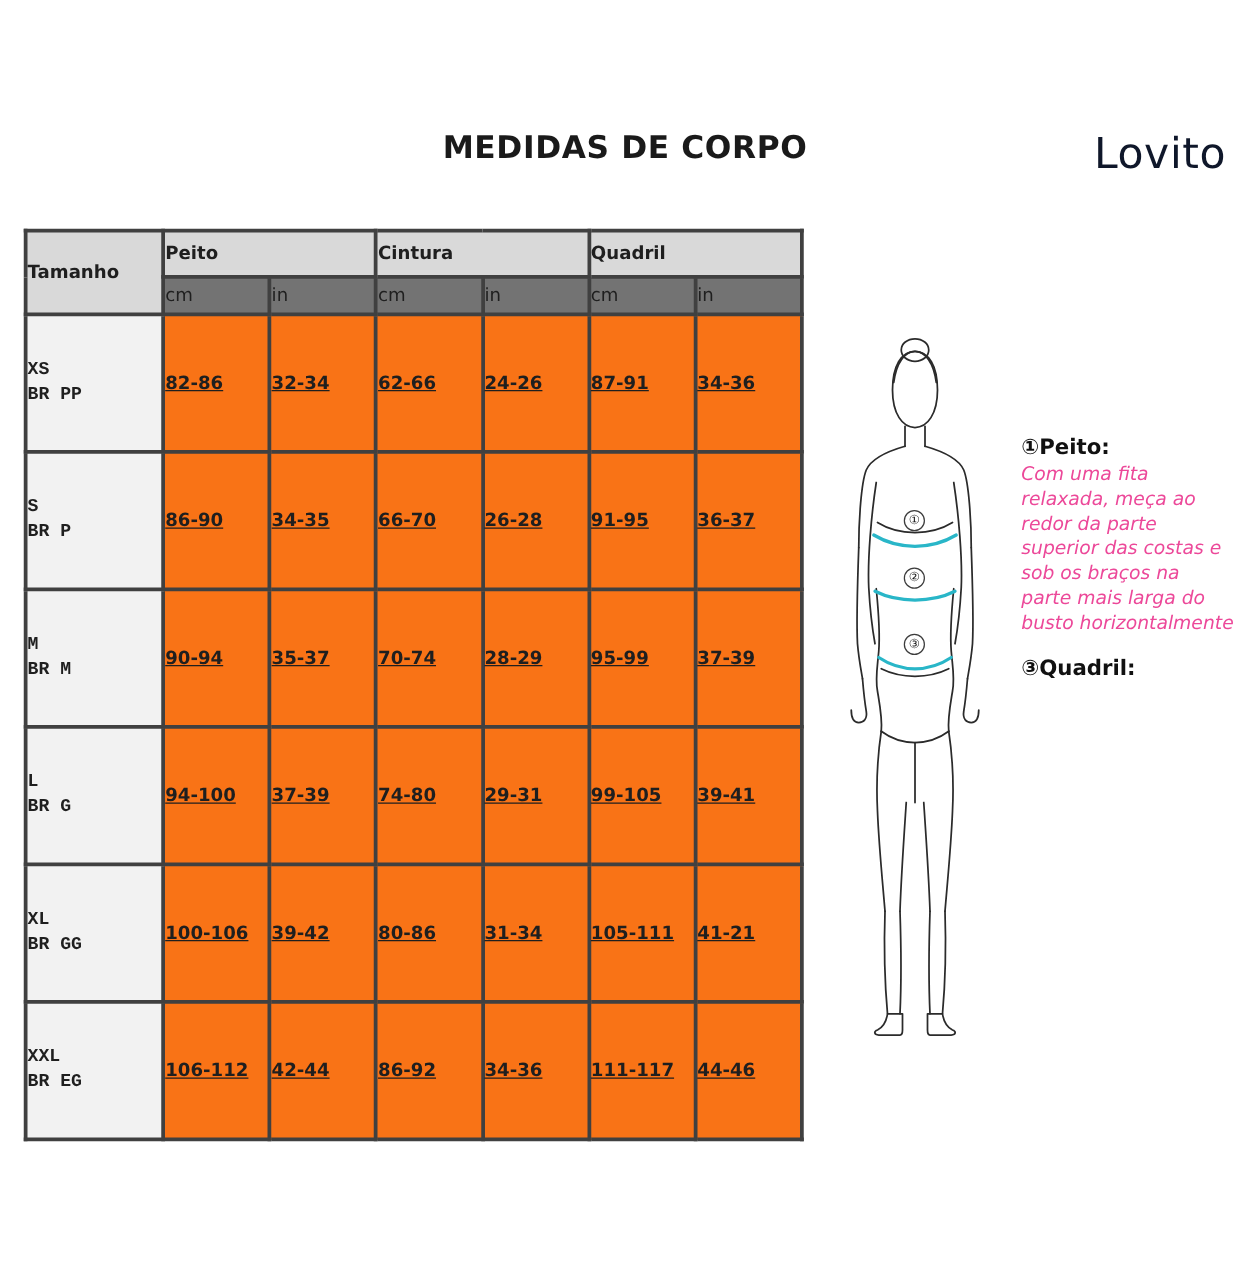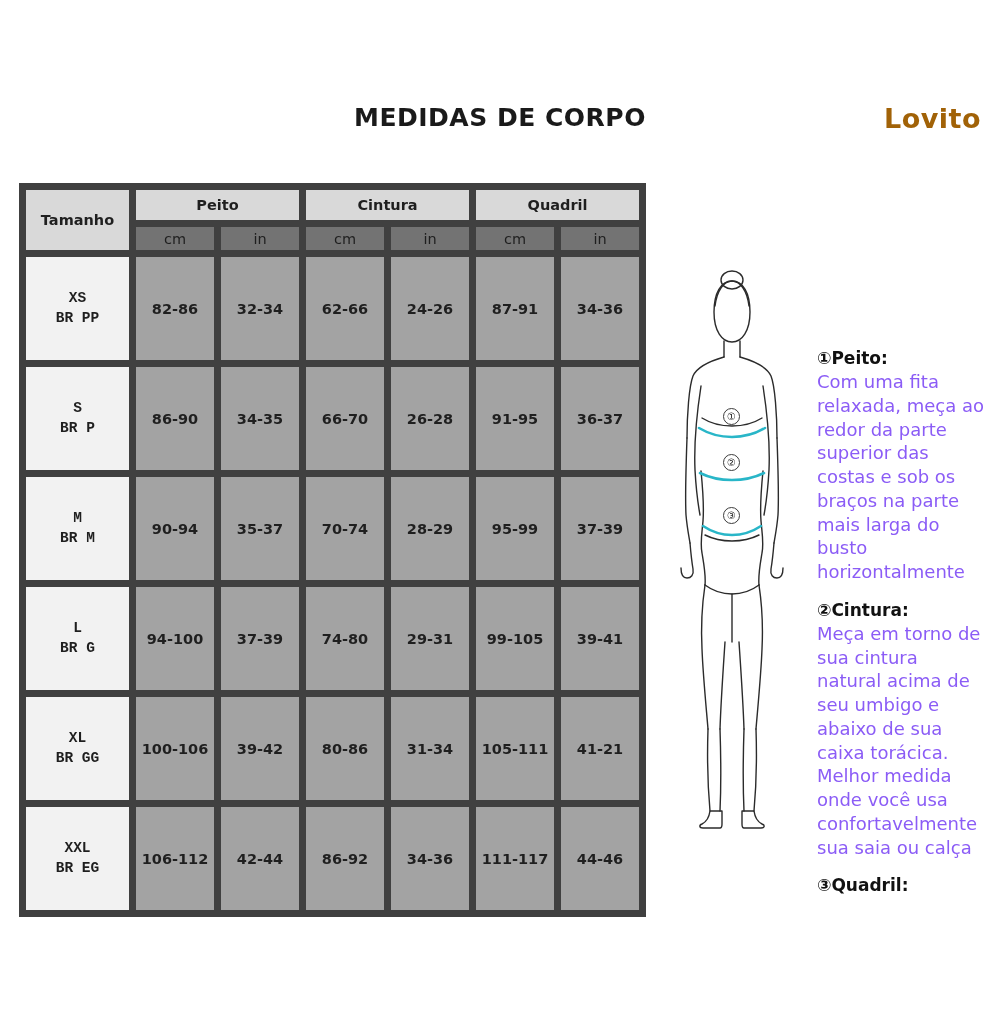--- a/index.html
+++ b/index.html
@@ -26,41 +26,41 @@
     text-align: center;
     font-size: 25px;
     font-weight: bold;
     letter-spacing: 0.5px;
     color: #1a1a1a;
   }
   .brand {
     position: absolute;
     right: 19px;
     top: 103px;
-    font-size: 27px;
-    font-weight: bold;
-    color: #a16207;
+    font-size: 34px;
+    font-weight: normal;
+    color: #0f172a;
     letter-spacing: 0.5px;
   }
 
   
   .table-wrap {
     position: absolute;
     left: 19px;
     top: 183px;
     width: 624px;
   }
   table.size-table {
     border-collapse: collapse;
     width: 624px;
     table-layout: fixed;
   }
   table.size-table td, table.size-table th {
-    border: 7px solid #404040;
-    text-align: center;
+    border: 3px solid #404040;
+    text-align: left;
     vertical-align: middle;
     font-size: 14.5px;
     color: #1f1f1f;
     padding: 0;
   }
   .hdr-grey {
     background: #d9d9d9;
     font-weight: bold;
     color: #141414;
   }
@@ -73,23 +73,24 @@
   }
   .cell-size {
     background: #f2f2f2;
     font-weight: bold;
     line-height: 1.35;
     font-size: 14.5px;
     height: 110px;
     font-family: Liberation Mono, monospace;
   }
   .cell-val {
-    background: #a3a3a3;
+    background: #f97316;
     font-weight: bold;
     height: 110px;
+    text-decoration: underline;
   }
   .col-tam { width: 110px; }
   .col-m   { width: 85px; }
 
   .grp-head { height: 37px; font-size: 15px; }
   .tamanho-cell { height: 67px; font-size: 15px; }
 
   
   .figure {
     position: absolute;
@@ -122,23 +123,24 @@
     width: 170px;
   }
   .note-block { margin-bottom: 16px; }
   .note-title {
     font-size: 17px;
     font-weight: bold;
     color: #111111;
     margin-bottom: 2px;
   }
   .note-body {
-    font-size: 18px;
+    font-size: 15px;
     line-height: 1.32;
-    color: #8b5cf6;
+    color: #ec4899;
+    font-style: italic;
   }
 </style>
 </head>
 <body>
 
 <div id="page">
 
   <div class="title">MEDIDAS DE CORPO</div>
   <div class="brand">Lovito</div>
 
@@ -302,21 +304,17 @@
     <div class="marker" style="left:68px; top:196px;">②</div>
     <div class="marker" style="left:68px; top:249px;">③</div>
   </div>
 
   <div class="notes">
     <div class="note-block">
       <div class="note-title">①Peito:</div>
       <div class="note-body">Com uma fita relaxada, meça ao redor da parte superior das costas e sob os braços na parte mais larga do busto horizontalmente</div>
     </div>
     <div class="note-block">
-      <div class="note-title">②Cintura:</div>
-      <div class="note-body">Meça em torno de sua cintura natural acima de seu umbigo e abaixo de sua caixa torácica. Melhor medida onde você usa confortavelmente sua saia ou calça</div>
-    </div>
-    <div class="note-block">
       <div class="note-title">③Quadril:</div>
     </div>
   </div>
 
 </div>
 
 </body></html>

